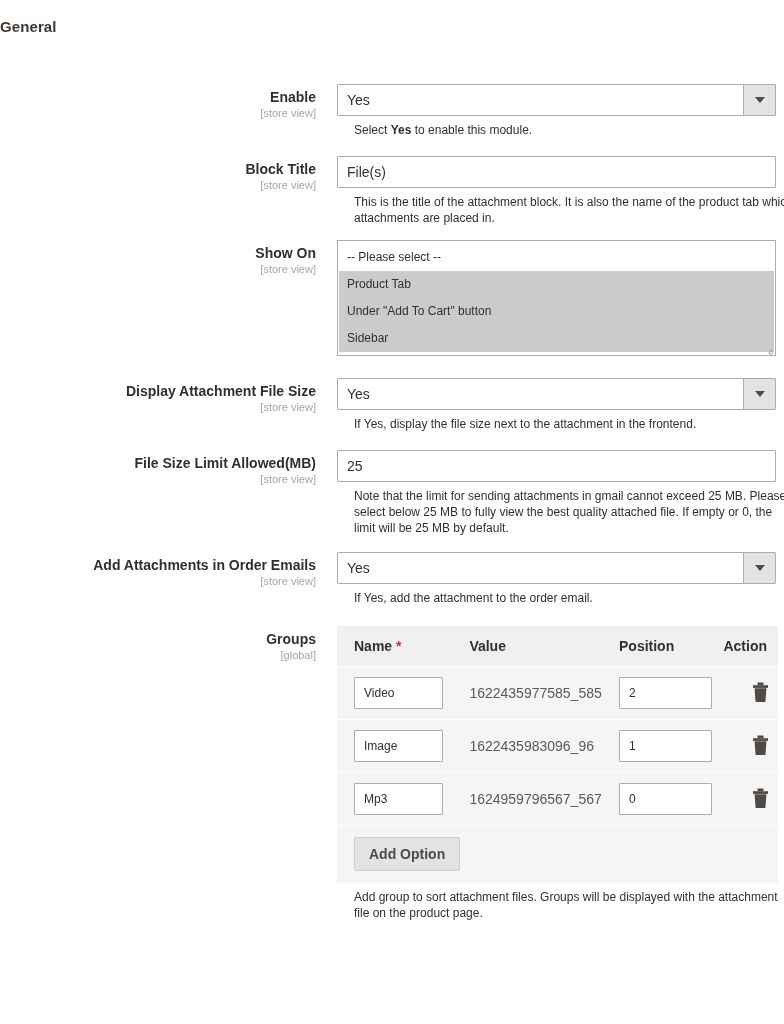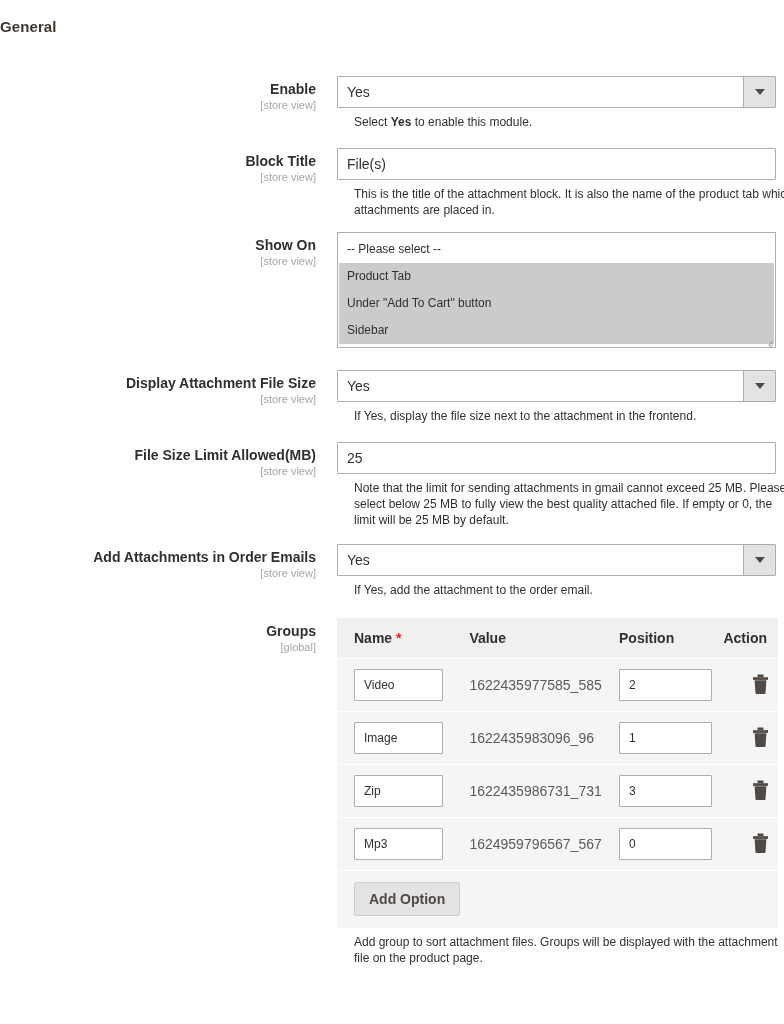--- a/index.html
+++ b/index.html
@@ -26,21 +26,21 @@
     font-size: 15px;
     font-weight: bold;
     color: #41362f;
     letter-spacing: .1px;
   }
 
   
   .form-rows {
     position: absolute;
     left: 0;
-    top: 76px;
+    top: 84px;
     width: 784px;
   }
   .field-row {
     position: relative;
     width: 784px;
     margin-bottom: 14px;
   }
   .label-col {
     position: absolute;
     left: 0;
@@ -355,38 +355,20 @@
               </span>
             </td>
           </tr>
           <tr>
             <td class="c-name">
                 <div class="cell-input name-input">Image</div>
               </td>
             <td class="c-value"><span class="value-text">1622435983096_96</span></td>
             <td class="c-pos">
                 <div class="cell-input pos-input">1</div>
-              </td>
-            <td class="c-action">
-              <span class="trash-btn">
-                <svg width="17" height="20" viewBox="0 0 17 20" aria-hidden="true">
-                    <rect x="5.5" y="0.5" width="6" height="2.6" fill="#514943"></rect>
-                    <rect x="1" y="3.2" width="15" height="2.7" fill="#514943"></rect>
-                    <path d="M2.6 6.3 h11.8 l-0.9 12.9 a0.9 0.9 0 0 1 -0.9 0.8 h-8.2 a0.9 0.9 0 0 1 -0.9 -0.8 z" fill="#514943"></path>
-                  </svg>
-              </span>
-            </td>
-          </tr>
-          <tr>
-            <td class="c-name">
-                <div class="cell-input name-input">Zip</div>
-              </td>
-            <td class="c-value"><span class="value-text">1622435986731_731</span></td>
-            <td class="c-pos">
-                <div class="cell-input pos-input">3</div>
               </td>
             <td class="c-action">
               <span class="trash-btn">
                 <svg width="17" height="20" viewBox="0 0 17 20" aria-hidden="true">
                     <rect x="5.5" y="0.5" width="6" height="2.6" fill="#514943"></rect>
                     <rect x="1" y="3.2" width="15" height="2.7" fill="#514943"></rect>
                     <path d="M2.6 6.3 h11.8 l-0.9 12.9 a0.9 0.9 0 0 1 -0.9 0.8 h-8.2 a0.9 0.9 0 0 1 -0.9 -0.8 z" fill="#514943"></path>
                   </svg>
               </span>
             </td>

